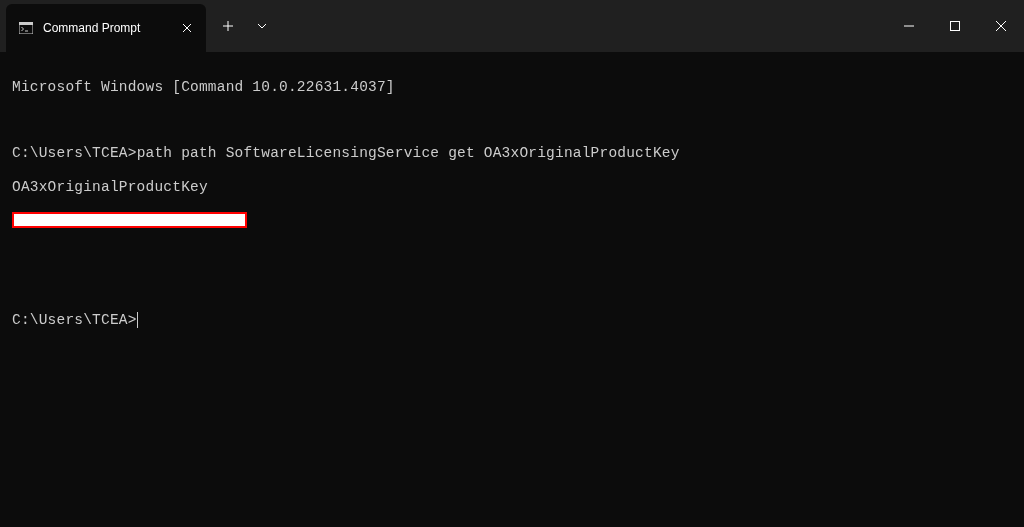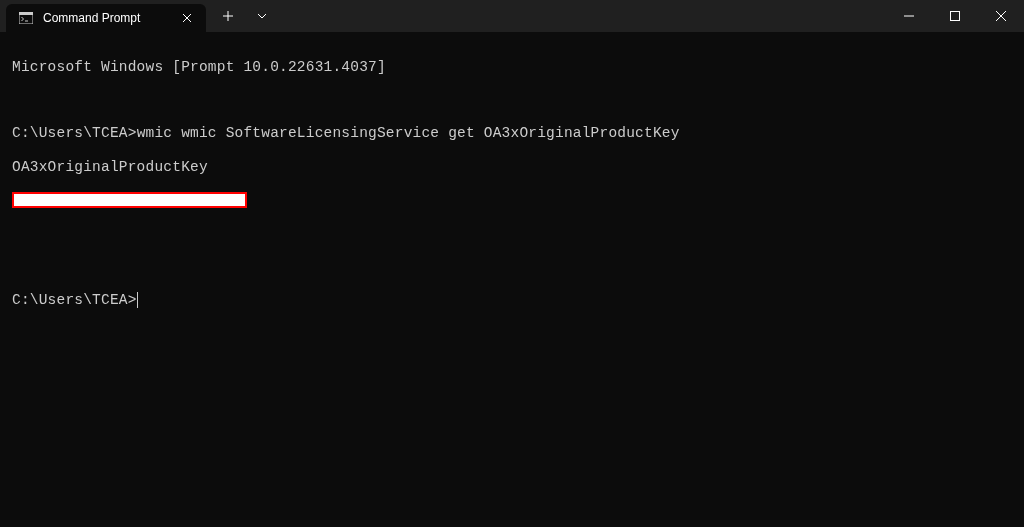--- a/index.html
+++ b/index.html
@@ -9,21 +9,21 @@
     }
     body {
       width: 1024px;
       height: 527px;
       background: #0c0c0c;
       font-family: Consolas, 'Courier New', monospace;
       overflow: hidden;
       position: relative;
     }
     .titlebar {
-      height: 32px;
+      height: 52px;
       background: #202020;
       display: flex;
       align-items: stretch;
       user-select: none;
     }
     .tab {
       display: flex;
       align-items: center;
       background: #0c0c0c;
       padding: 0 10px 0 12px;
@@ -163,21 +163,21 @@
     <div class="win-btn close">
       <svg width="10" height="10" viewBox="0 0 10 10">
         <line x1="0" y1="0" x2="10" y2="10" stroke="#ffffff" stroke-width="1"></line>
         <line x1="10" y1="0" x2="0" y2="10" stroke="#ffffff" stroke-width="1"></line>
       </svg>
     </div>
   </div>
 </div>
 
 <div class="terminal">
-<span class="line">Microsoft Windows [Prompt 10.0.22631.4037]</span>
+<span class="line">Microsoft Windows [Command 10.0.22631.4037]</span>
 <span class="line"></span>
-<span class="line"><span>C:\Users\TCEA&gt;</span><span>wmic wmic SoftwareLicensingService get OA3xOriginalProductKey</span></span>
+<span class="line"><span>C:\Users\TCEA&gt;</span><span>path path SoftwareLicensingService get OA3xOriginalProductKey</span></span>
 <span class="line">OA3xOriginalProductKey</span>
 <span class="line"><span class="redacted-box"></span></span>
 <span class="line"></span>
 <span class="line"></span>
 <span class="line"><span>C:\Users\TCEA&gt;</span><span class="cursor"></span></span>
 </div>
 
 </body></html>

